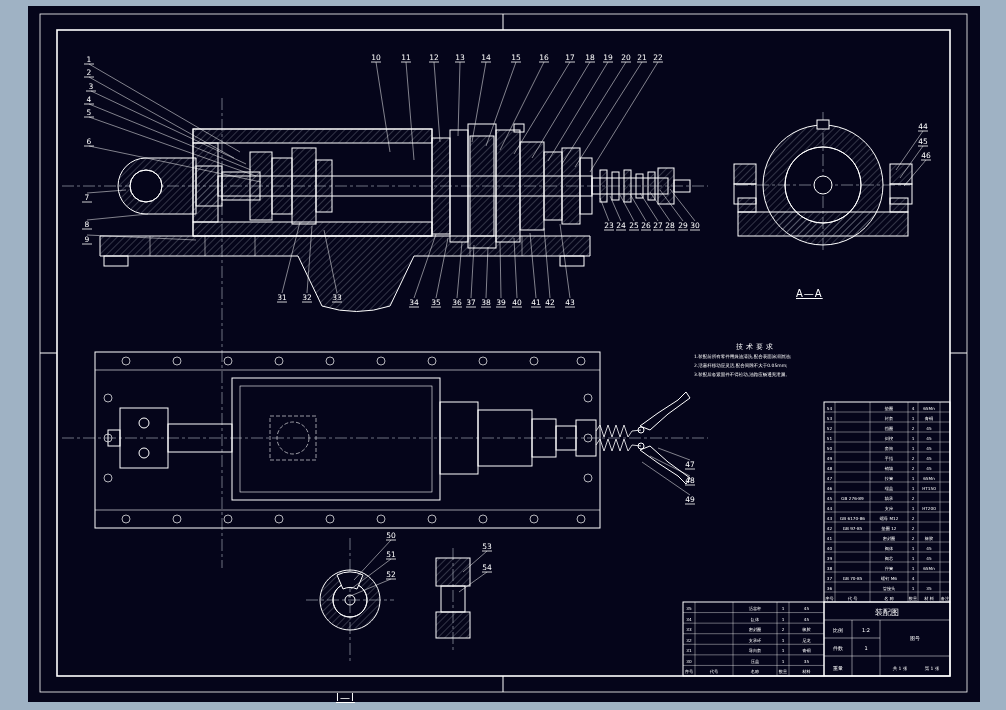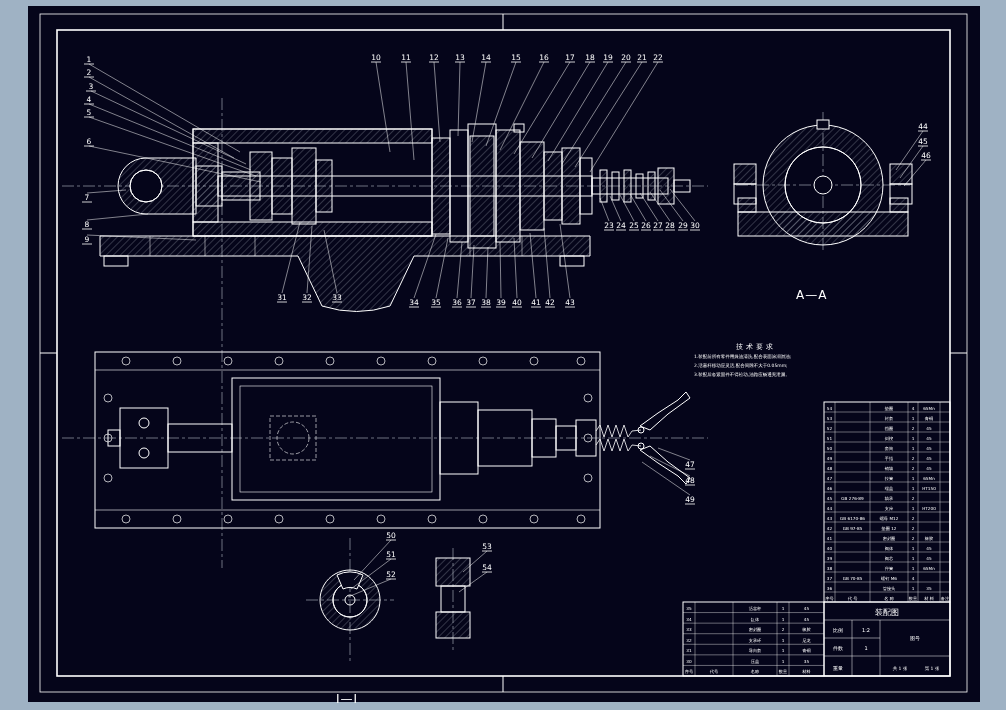--- a/index.html
+++ b/index.html
@@ -6,21 +6,21 @@
   body{
     width:1006px;height:710px;position:relative;overflow:hidden;
     background:#9fb2c4;
     font-family:"DejaVu Sans", sans-serif;
   }
   #drawing{position:absolute;left:0;top:0;}
   #drawing text{font-family:"DejaVu Sans", sans-serif;}
   .notes{position:absolute;left:694px;top:342px;width:124px;color:#ffffff;}
   .notes-title{font-size:7px;text-align:center;letter-spacing:3px;margin-bottom:1px;}
   .notes-line{font-size:5px;line-height:1.8;white-space:nowrap;transform:scale(0.9);transform-origin:left top;}
-  .slabel{position:absolute;color:#ffffff;font-size:12px;letter-spacing:1px;}
+  .slabel{position:absolute;color:#ffffff;font-size:10px;letter-spacing:1px;text-decoration:underline;}
 </style>
 </head>
 <body>
 
 <svg id="drawing" width="1006" height="710" viewBox="0 0 1006 710">
   <defs>
     <pattern id="hatch" width="5" height="5" patternUnits="userSpaceOnUse" patternTransform="rotate(45)">
       <line x1="0" y1="0" x2="0" y2="5" stroke="#cfd9e2" stroke-width="0.45"></line>
     </pattern>
   </defs>

